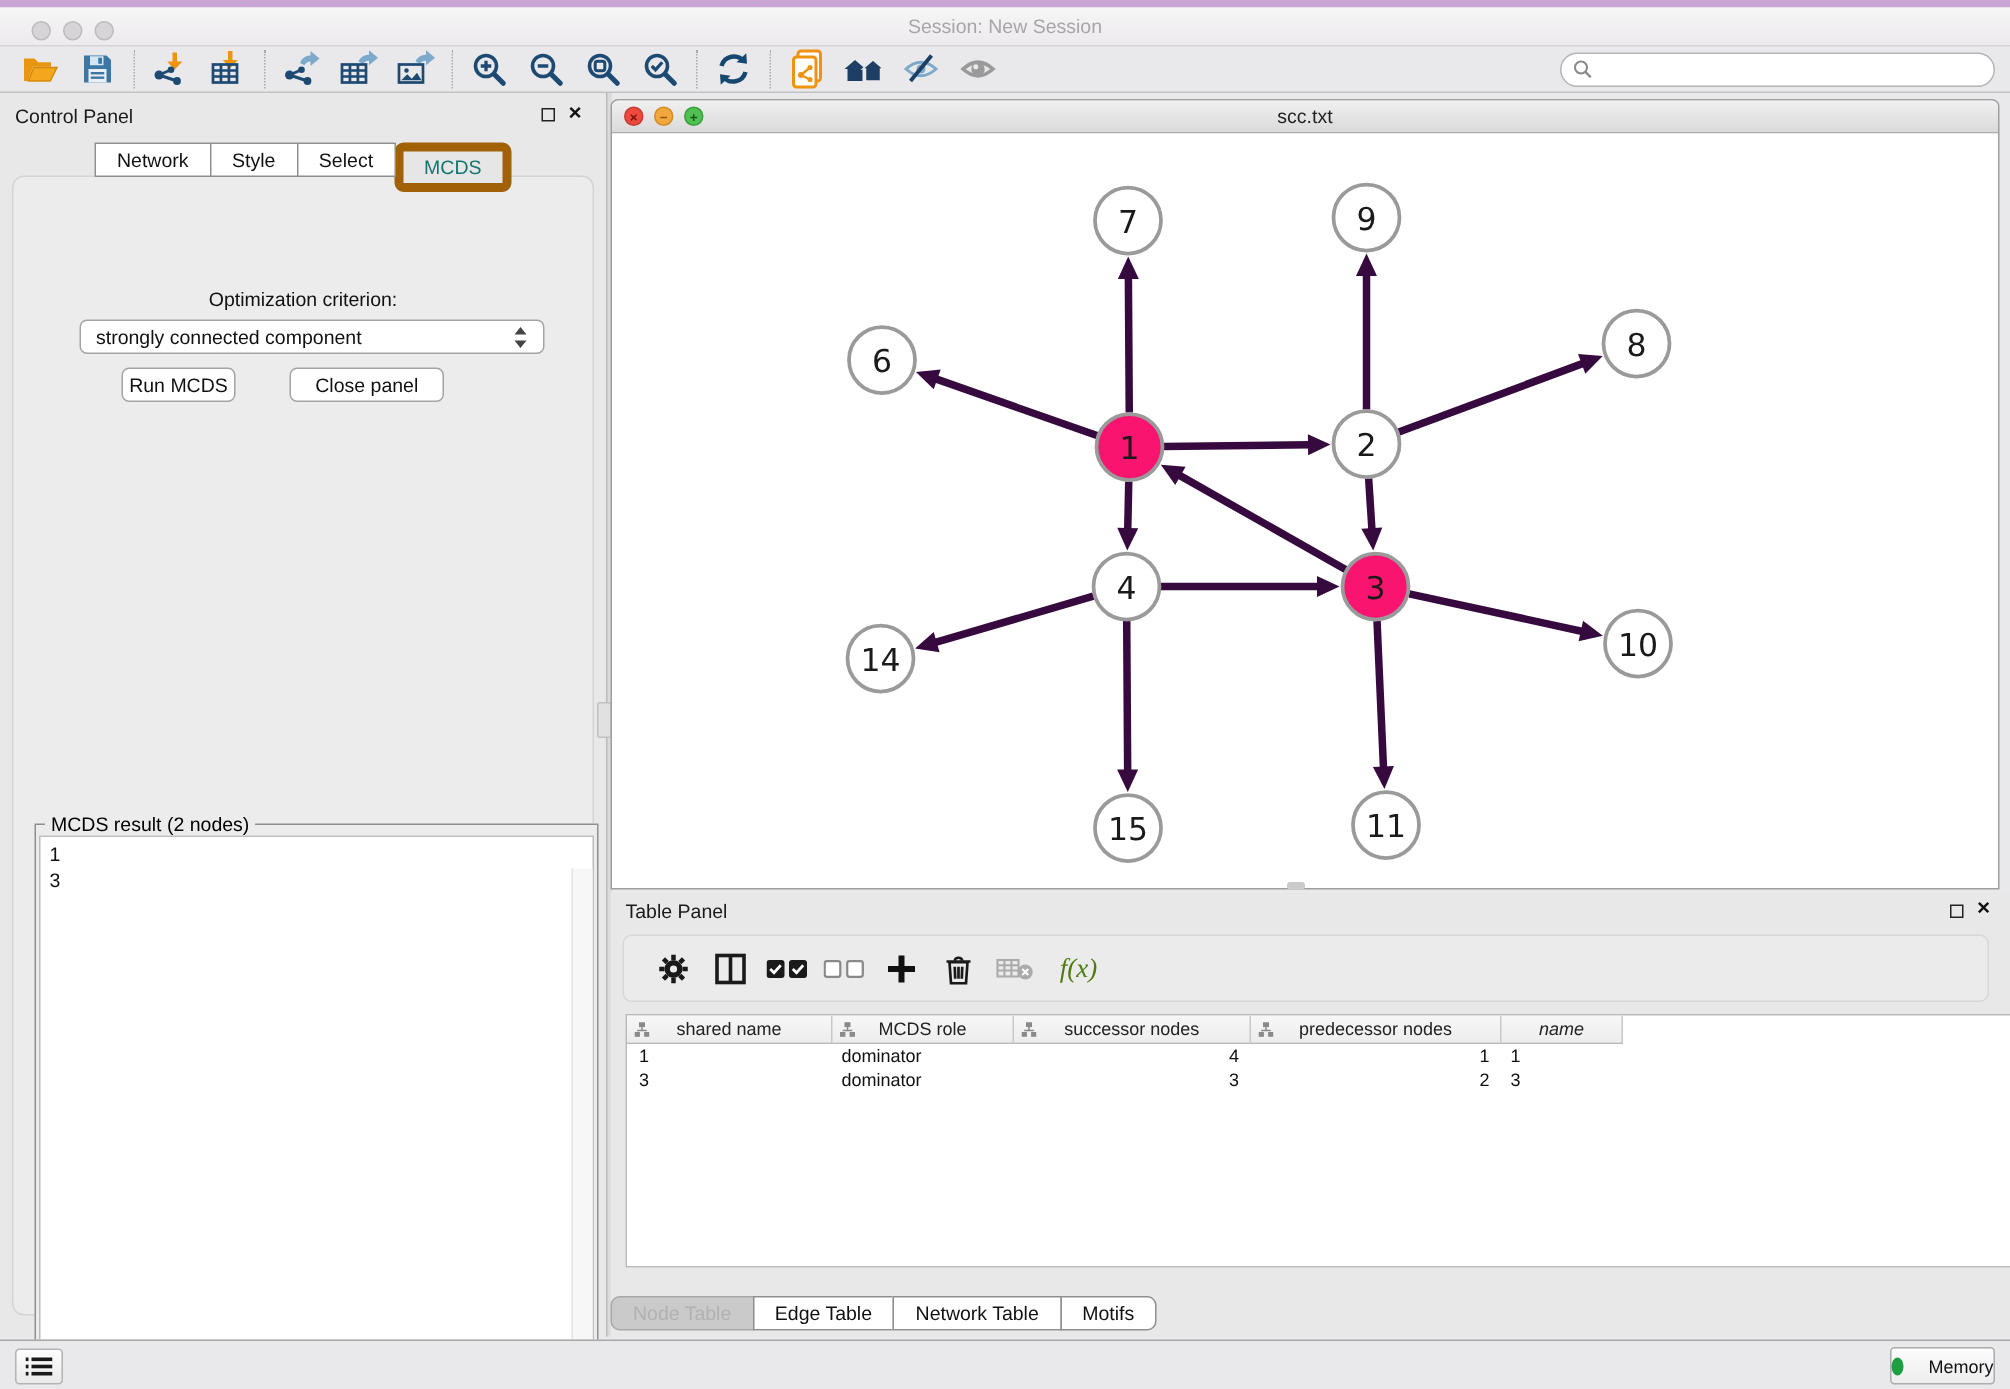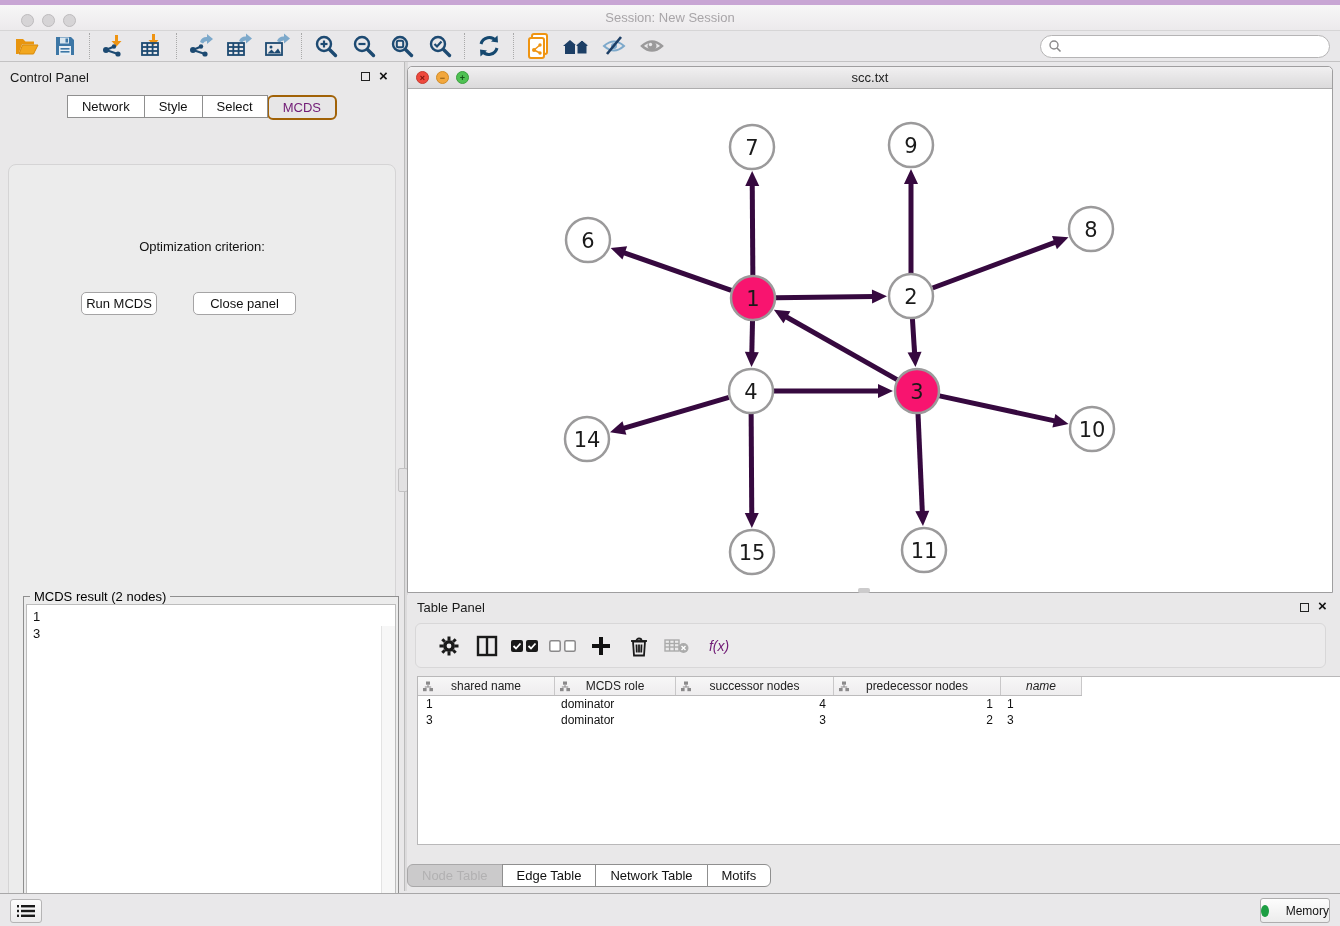--- a/index.html
+++ b/index.html
@@ -25,23 +25,23 @@
                    font-family:"Liberation Sans",sans-serif;}
   
   .control-panel{position:absolute;left:0;top:62px;width:404px;height:829px;background:#e9e8e9;}
   .panel-head{position:absolute;left:10px;top:8px;font-size:13px;color:#1a1a1a;}
   .float-ico{position:absolute;top:10px;width:9px;height:9px;border:1.5px solid #222;box-sizing:border-box;}
   .close-ico{position:absolute;top:5px;font-size:15px;font-weight:bold;color:#111;line-height:18px;}
   .cp-tabs{position:absolute;left:0;top:33px;width:100%;display:flex;justify-content:center;}
   .tab{height:21px;line-height:21px;padding:0 14px;font-size:13px;background:#fff;
        border:1px solid #8f8f8f;margin-left:-1px;z-index:2;}
   .tab.first{margin-left:0;}
-  .tab.active{background:#e7e6e7;color:#701a75;border:2px solid #a16207;border-radius:6px;z-index:1;}
+  .tab.active{background:#e7e6e7;color:#0f766e;border:6px solid #a16207;border-radius:6px;z-index:1;}
   .cp-body{position:absolute;left:8px;top:55px;width:388px;height:760px;background:#ececec;
-           border:1px solid #d5d4d5;border-radius:8px;box-sizing:border-box;z-index:0;margin-top:47px;}
+           border:1px solid #d5d4d5;border-radius:8px;box-sizing:border-box;z-index:0;}
   .opt-label{position:absolute;left:0;top:74px;width:100%;text-align:center;font-size:13px;}
   .dropdown{position:absolute;left:44px;top:95px;width:310px;height:23px;background:#fff;
             border:1px solid #a5a4a5;border-radius:5px;box-sizing:border-box;
             font-size:13px;line-height:21px;padding-left:10px;}
   .stepper{position:absolute;right:10px;top:3px;width:9px;height:16px;}
   .stepper .up{position:absolute;top:1px;left:0;width:0;height:0;
                border-left:4.5px solid transparent;border-right:4.5px solid transparent;border-bottom:5px solid #444;}
   .stepper .dn{position:absolute;bottom:1px;left:0;width:0;height:0;
                border-left:4.5px solid transparent;border-right:4.5px solid transparent;border-top:5px solid #444;}
   .btn{position:absolute;top:127px;height:23px;background:#fff;border:1px solid #a5a4a5;border-radius:5px;
@@ -65,21 +65,21 @@
   .nt-dot{position:absolute;top:4px;width:13px;height:13px;border-radius:50%;box-sizing:border-box;
           font-size:9px;font-weight:bold;text-align:center;line-height:12px;}
   .net-title{position:absolute;top:0;width:100%;text-align:center;font-size:13px;line-height:22px;color:#222;}
   .net-canvas{position:absolute;left:1px;top:22px;}
   
   .table-panel{position:absolute;left:407px;top:595px;width:933px;height:296px;background:#e9e8e9;}
   .tp-toolbar{position:absolute;left:8px;top:28px;width:911px;height:45px;background:#ecebec;
               border:1px solid #d8d7d8;border-radius:6px;display:flex;align-items:center;
               padding-left:14px;box-sizing:border-box;}
   .tp-ico{width:38px;height:30px;display:flex;align-items:center;justify-content:center;flex:0 0 auto;}
-  .fx{font-family:Liberation Sans, sans-serif;font-style:italic;font-size:14px;color:#701a75;}
+  .fx{font-family:Liberation Serif, serif;font-style:italic;font-size:18px;color:#4d7c0f;}
   .ntable{position:absolute;left:10px;top:81px;width:1017px;height:169px;background:#fff;
           border:1px solid #b9b8b9;box-sizing:border-box;overflow:hidden;}
   .thead{display:flex;height:19px;background:linear-gradient(#f7f7f7,#eeedee);
          border-bottom:1px solid #bcbbbc;box-sizing:border-box;width:664px;}
   .th{position:relative;display:flex;align-items:center;justify-content:center;
       font-size:12px;color:#222;border-right:1px solid #c9c8c9;box-sizing:border-box;height:100%;}
   .th .tree{position:absolute;left:5px;top:4px;}
   .trow{display:flex;height:16px;font-size:12px;align-items:center;}
   .td{box-sizing:border-box;overflow:hidden;white-space:nowrap;}
   .td.l{padding-left:8px;text-align:left;}
@@ -268,20 +268,27 @@
     <span class="float-ico" style="left:361px"></span>
     <span class="close-ico" style="left:379px">×</span>
     <div class="cp-tabs" id="cp-tabs">
         <div class="tab first">Network</div>
         <div class="tab">Style</div>
         <div class="tab">Select</div>
         <div class="tab active">MCDS</div>
       </div>
     <div class="cp-body">
       <div class="opt-label">Optimization criterion:</div>
+      <div class="dropdown">
+        <span>strongly connected component</span>
+        <span class="stepper">
+            <span class="up"></span>
+            <span class="dn"></span>
+          </span>
+      </div>
       <div class="btn" style="left:72px;width:76px">Run MCDS</div>
       <div class="btn" style="left:184px;width:103px">Close panel</div>
       <fieldset class="mcds-box">
         <legend>MCDS result (2 nodes)</legend>
         <div class="mcds-text" id="mcds-lines">
             <div>1</div>
             <div>3</div>
           </div>
         <div class="mcds-scroll" style="right:3px;top:22px;"></div>
       </fieldset>

